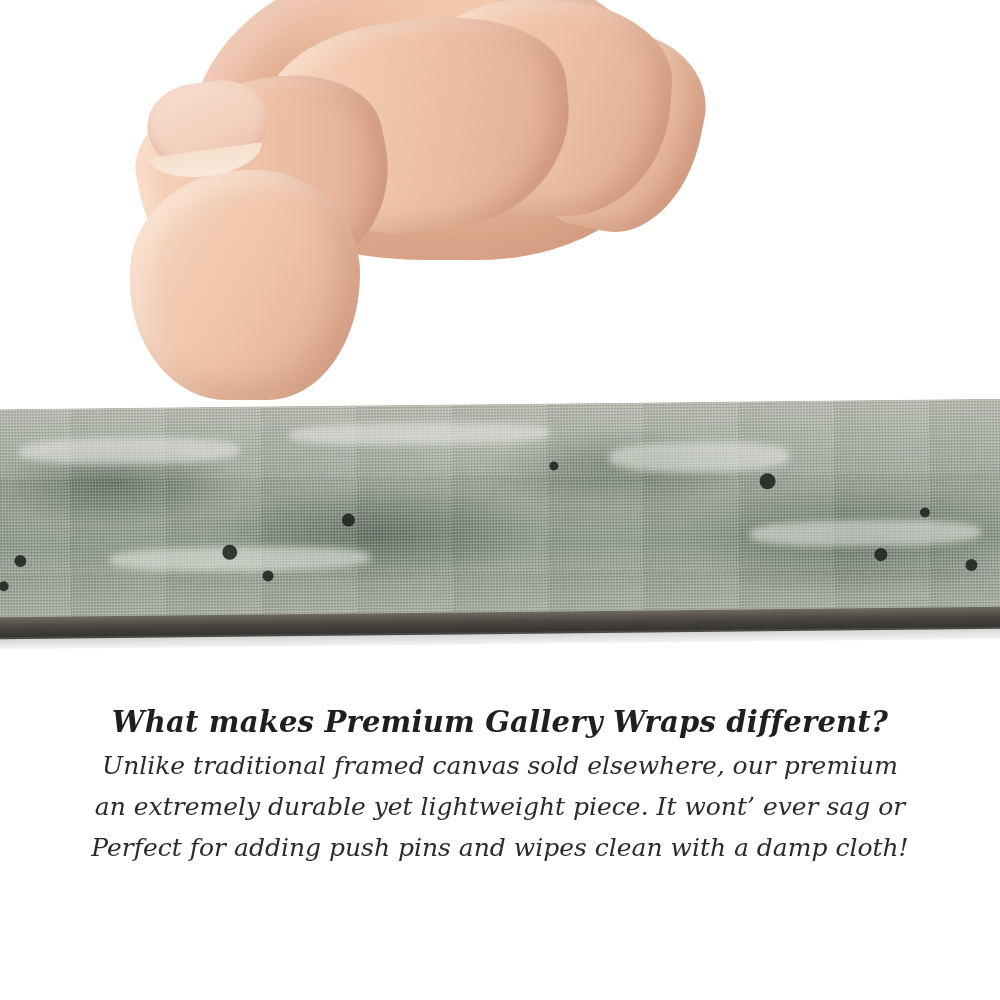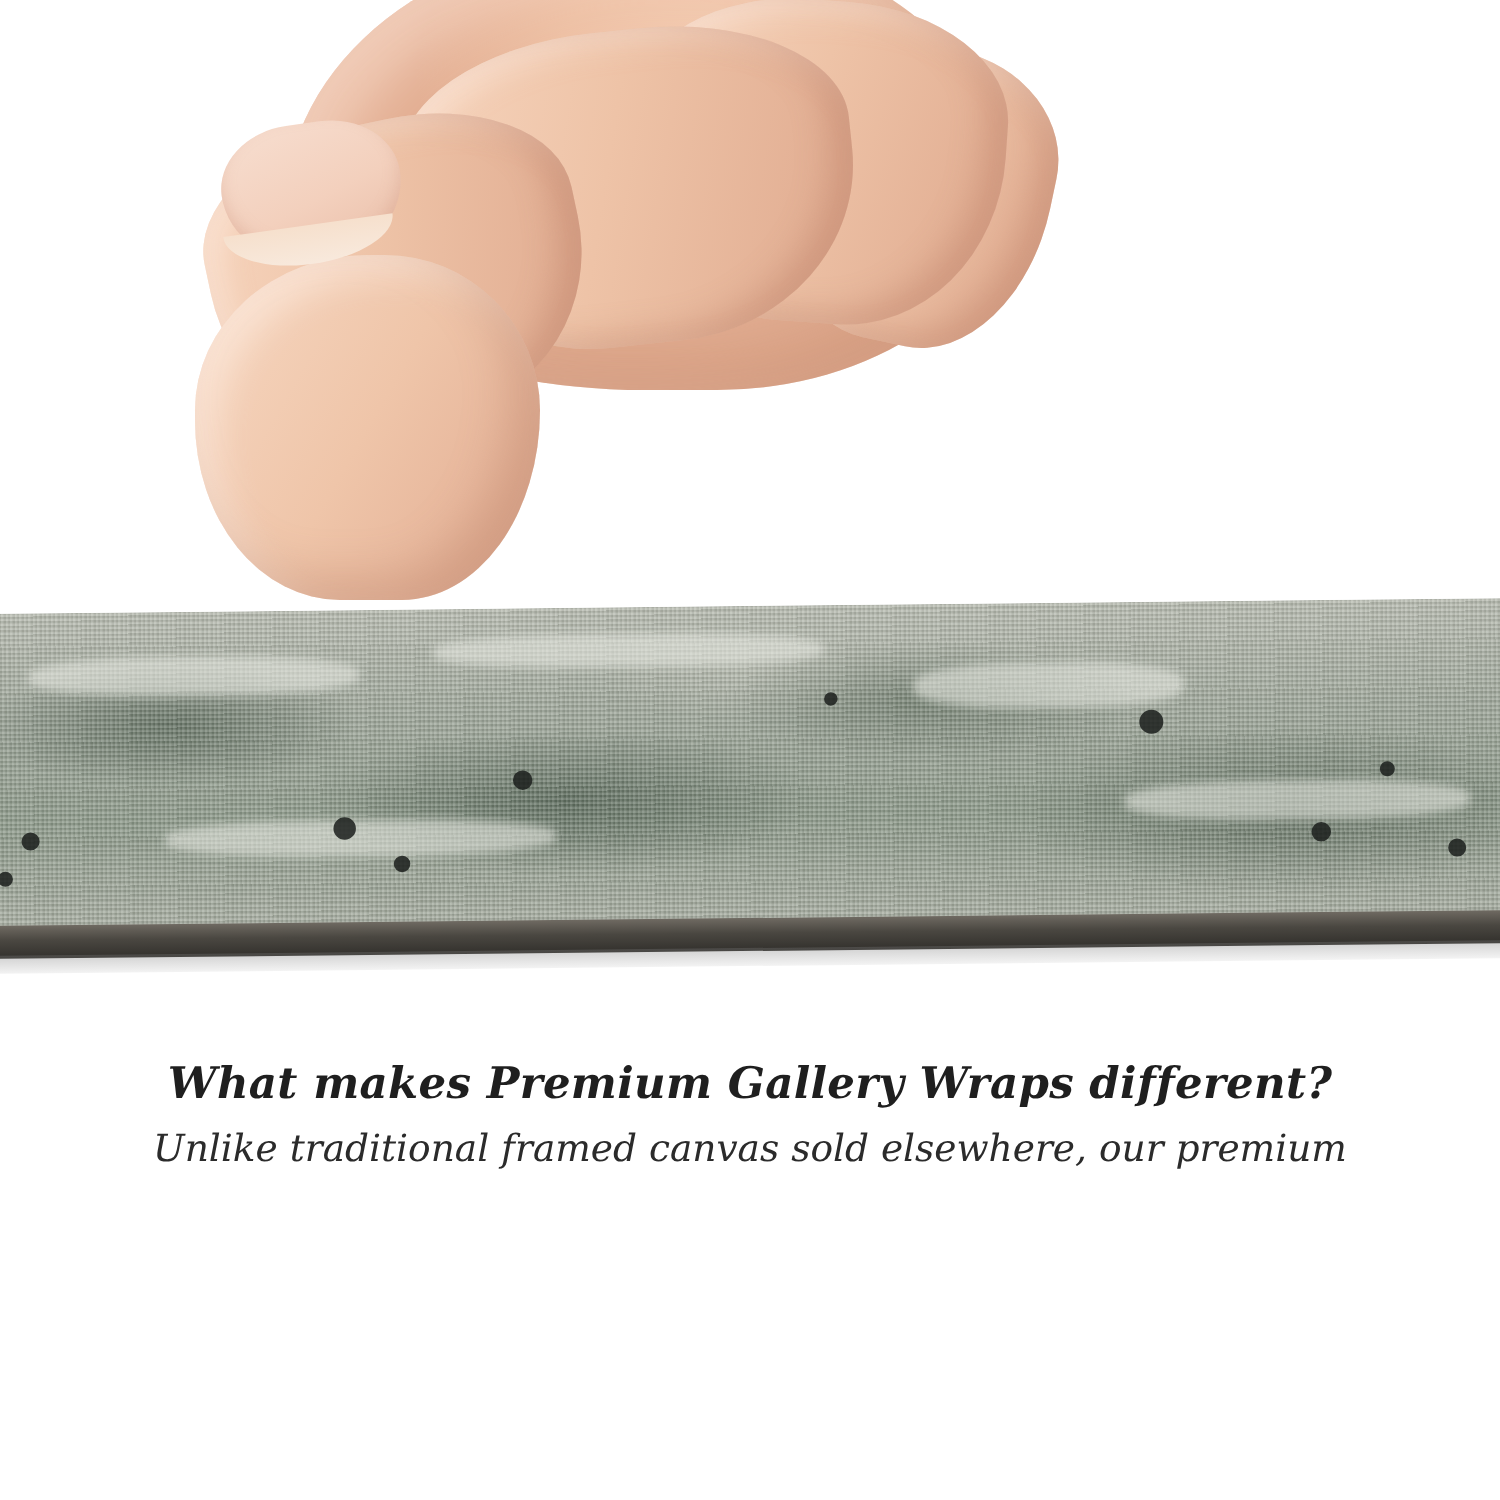--- a/index.html
+++ b/index.html
@@ -240,15 +240,17 @@
 
       <div class="canvas-edge"></div>
       <div class="canvas-shadow"></div>
     </div>
 
   </div>
 
   <div class="caption">
     <div class="caption-title">What makes Premium Gallery Wraps different?</div>
     <div class="caption-line">Unlike traditional framed canvas sold elsewhere, our premium</div>
+    <div class="caption-line">an extremely durable yet lightweight piece. It wont’ ever sag or</div>
+    <div class="caption-line">Perfect for adding push pins and wipes clean with a damp cloth!</div>
   </div>
 
 </div>
 
 </body></html>

